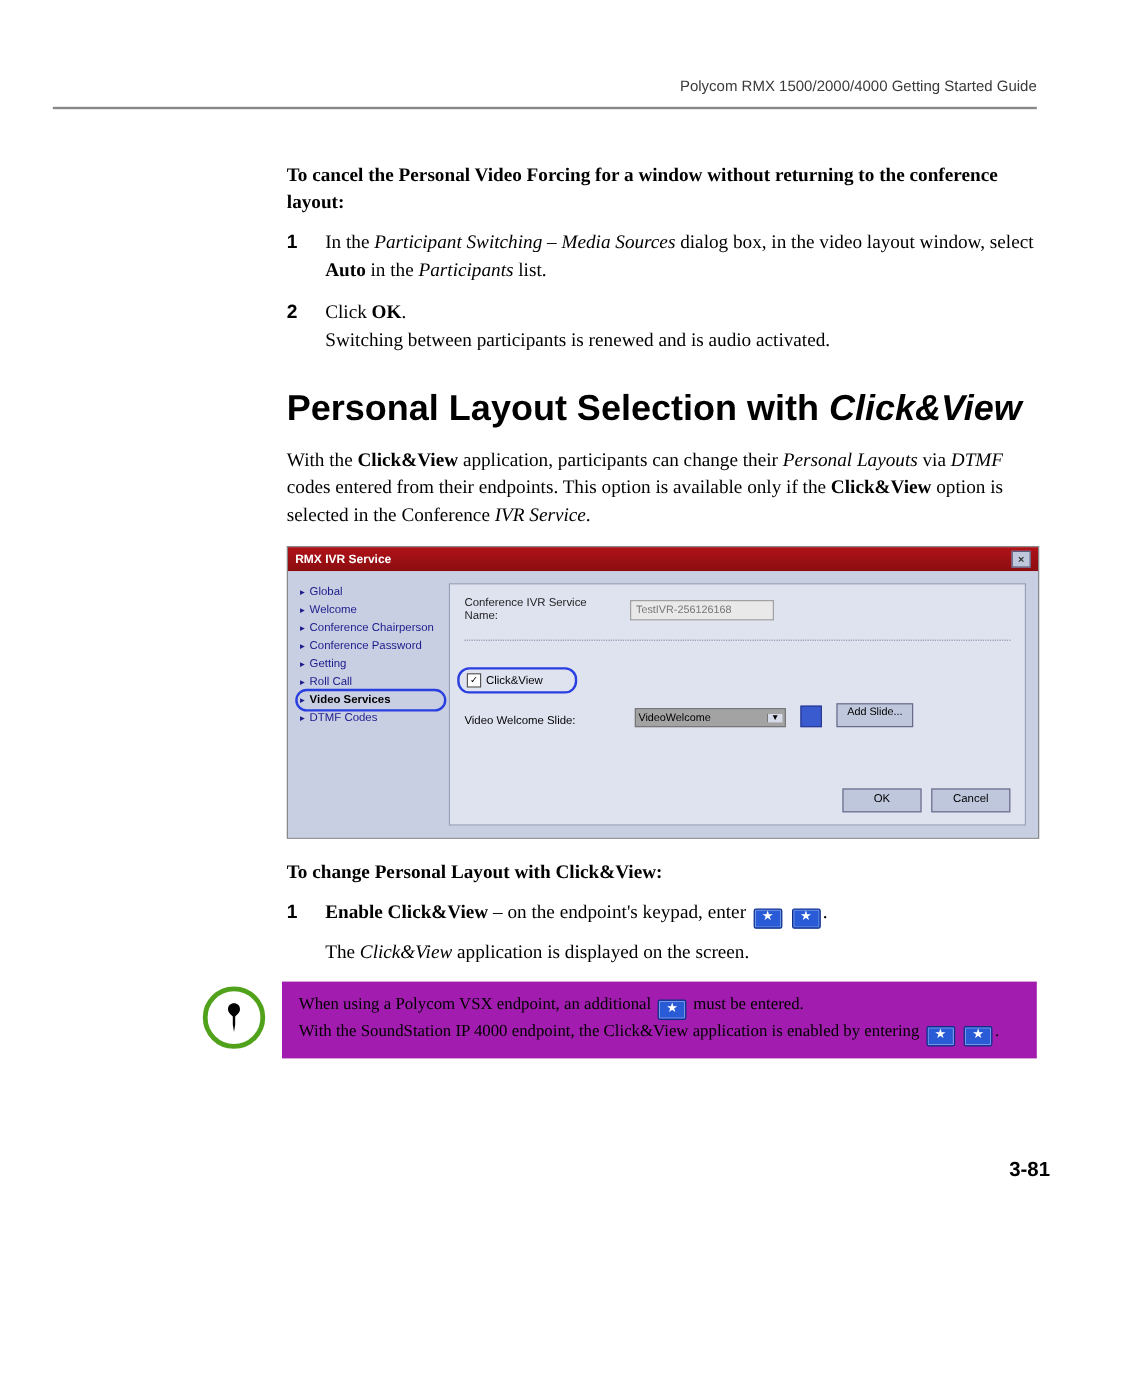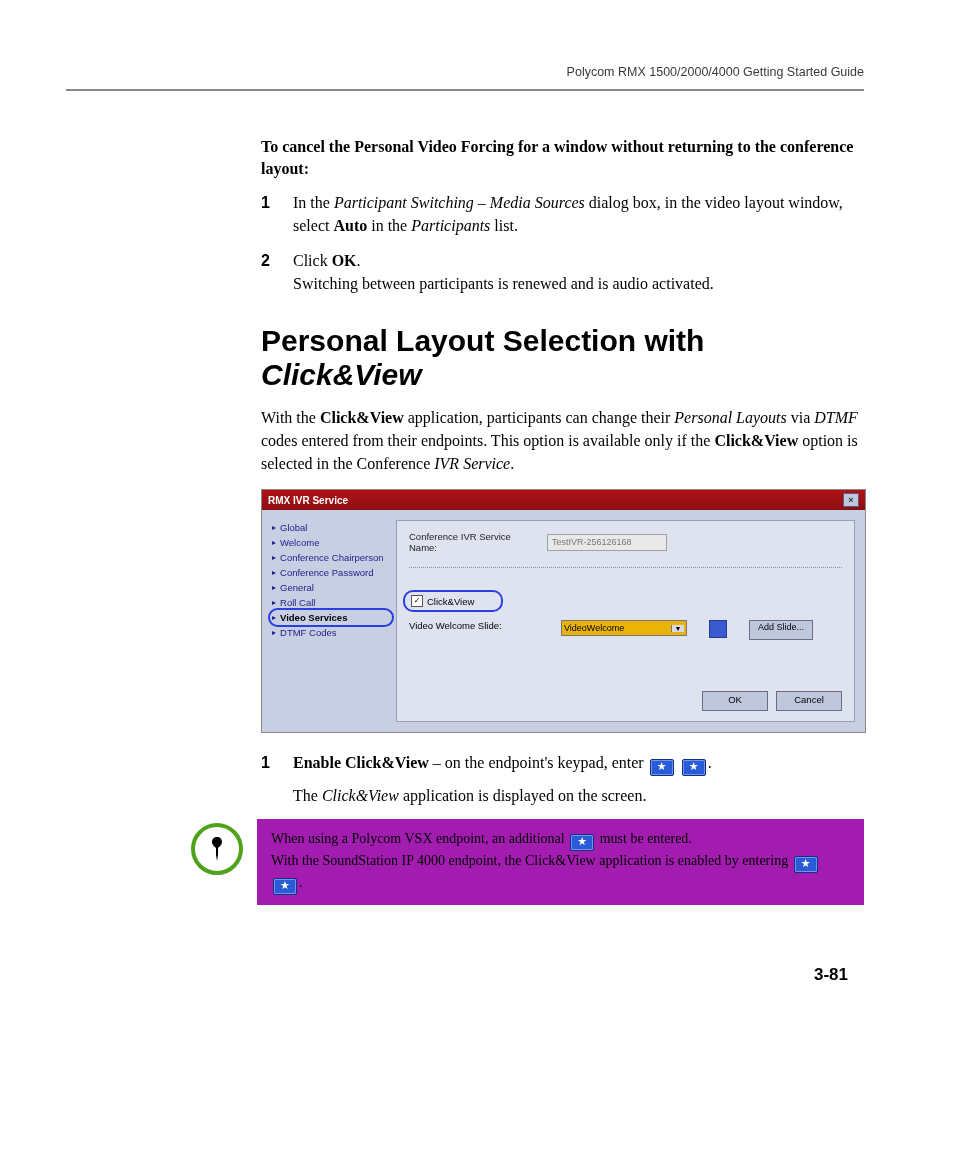--- a/index.html
+++ b/index.html
@@ -7,21 +7,21 @@
     padding: 0;
     background: #fff;
     font-family: Georgia, 'Times New Roman', serif;
     color: #000;
   }
   .page {
     width: 954px;
     height: 1037px;
     position: relative;
     box-sizing: border-box;
-    padding: 65px 90px 50px 66px;
+    padding: 65px 90px 50px 44px;
   }
   .running-head {
     text-align: right;
     font-family: Arial, Helvetica, sans-serif;
     font-size: 12.5px;
     color: #3a3a3a;
     margin-bottom: 10px;
   }
   .top-rule {
     border: none;
@@ -190,28 +190,28 @@
     border: 1px solid #555;
     background: #fff;
     display: inline-flex;
     align-items: center;
     justify-content: center;
     font-size: 8px;
     line-height: 8px;
   }
   .slide-row {
     display: flex;
-    align-items: flex-start;
-    gap: 22px;
+    align-items: flex-end;
+    gap: 12px;
     font-size: 9.5px;
     margin-top: 12px;
   }
   .slide-row .lbl { width: 130px; }
   .slide-row .dd {
-    background: #eab308;
+    background: #a3a3a3;
     border: 1px solid #777;
     width: 120px;
     height: 14px;
     font-size: 9px;
     padding: 0 2px;
     display: flex;
     align-items: center;
   }
   .slide-row .dd .ar {
     margin-left: auto;
@@ -290,21 +290,21 @@
   .note-box {
     flex: 1;
     background: #a21caf;
     padding: 10px 14px;
     font-size: 14px;
     line-height: 1.45;
     font-family: Georgia, serif;
   }
   .page-num {
     position: absolute;
-    right: 106px;
+    right: 79px;
     bottom: 52px;
     font-family: Arial, Helvetica, sans-serif;
     font-weight: bold;
     font-size: 17px;
   }
 </style>
 </head>
 <body>
 
 <div class="page">
@@ -355,21 +355,21 @@
           <div class="nav-item">
               <span class="chev">▸</span>
               <span class="lbl">Conference Chairperson</span>
             </div>
           <div class="nav-item">
               <span class="chev">▸</span>
               <span class="lbl">Conference Password</span>
             </div>
           <div class="nav-item">
               <span class="chev">▸</span>
-              <span class="lbl">General</span>
+              <span class="lbl">Getting</span>
             </div>
           <div class="nav-item">
               <span class="chev">▸</span>
               <span class="lbl">Roll Call</span>
             </div>
           <div class="nav-item sel">
               <span class="chev">▸</span>
               <span class="lbl">Video Services</span>
             </div>
           <div class="nav-item">
@@ -397,20 +397,21 @@
             <span class="add-btn">Add Slide...</span>
           </div>
           <div class="dialog-footer">
             <span class="dlg-btn">OK</span>
             <span class="dlg-btn">Cancel</span>
           </div>
         </div>
       </div>
     </div>
 
+    <p class="lead-bold" style="margin-top:6px">To change Personal Layout with Click&amp;View:</p>
 
     <div class="step">
       <div class="step-num">1</div>
       <div class="step-body">
         <span class="bold">Enable Click&amp;View</span><span> – on the endpoint's keypad, enter </span><span class="key">★</span> <span class="key">★</span><span>.</span>
         <div style="height:8px"></div>
         <span>The </span><span class="italic">Click&amp;View</span><span> application is displayed on the screen.</span>
       </div>
     </div>
   </div>

